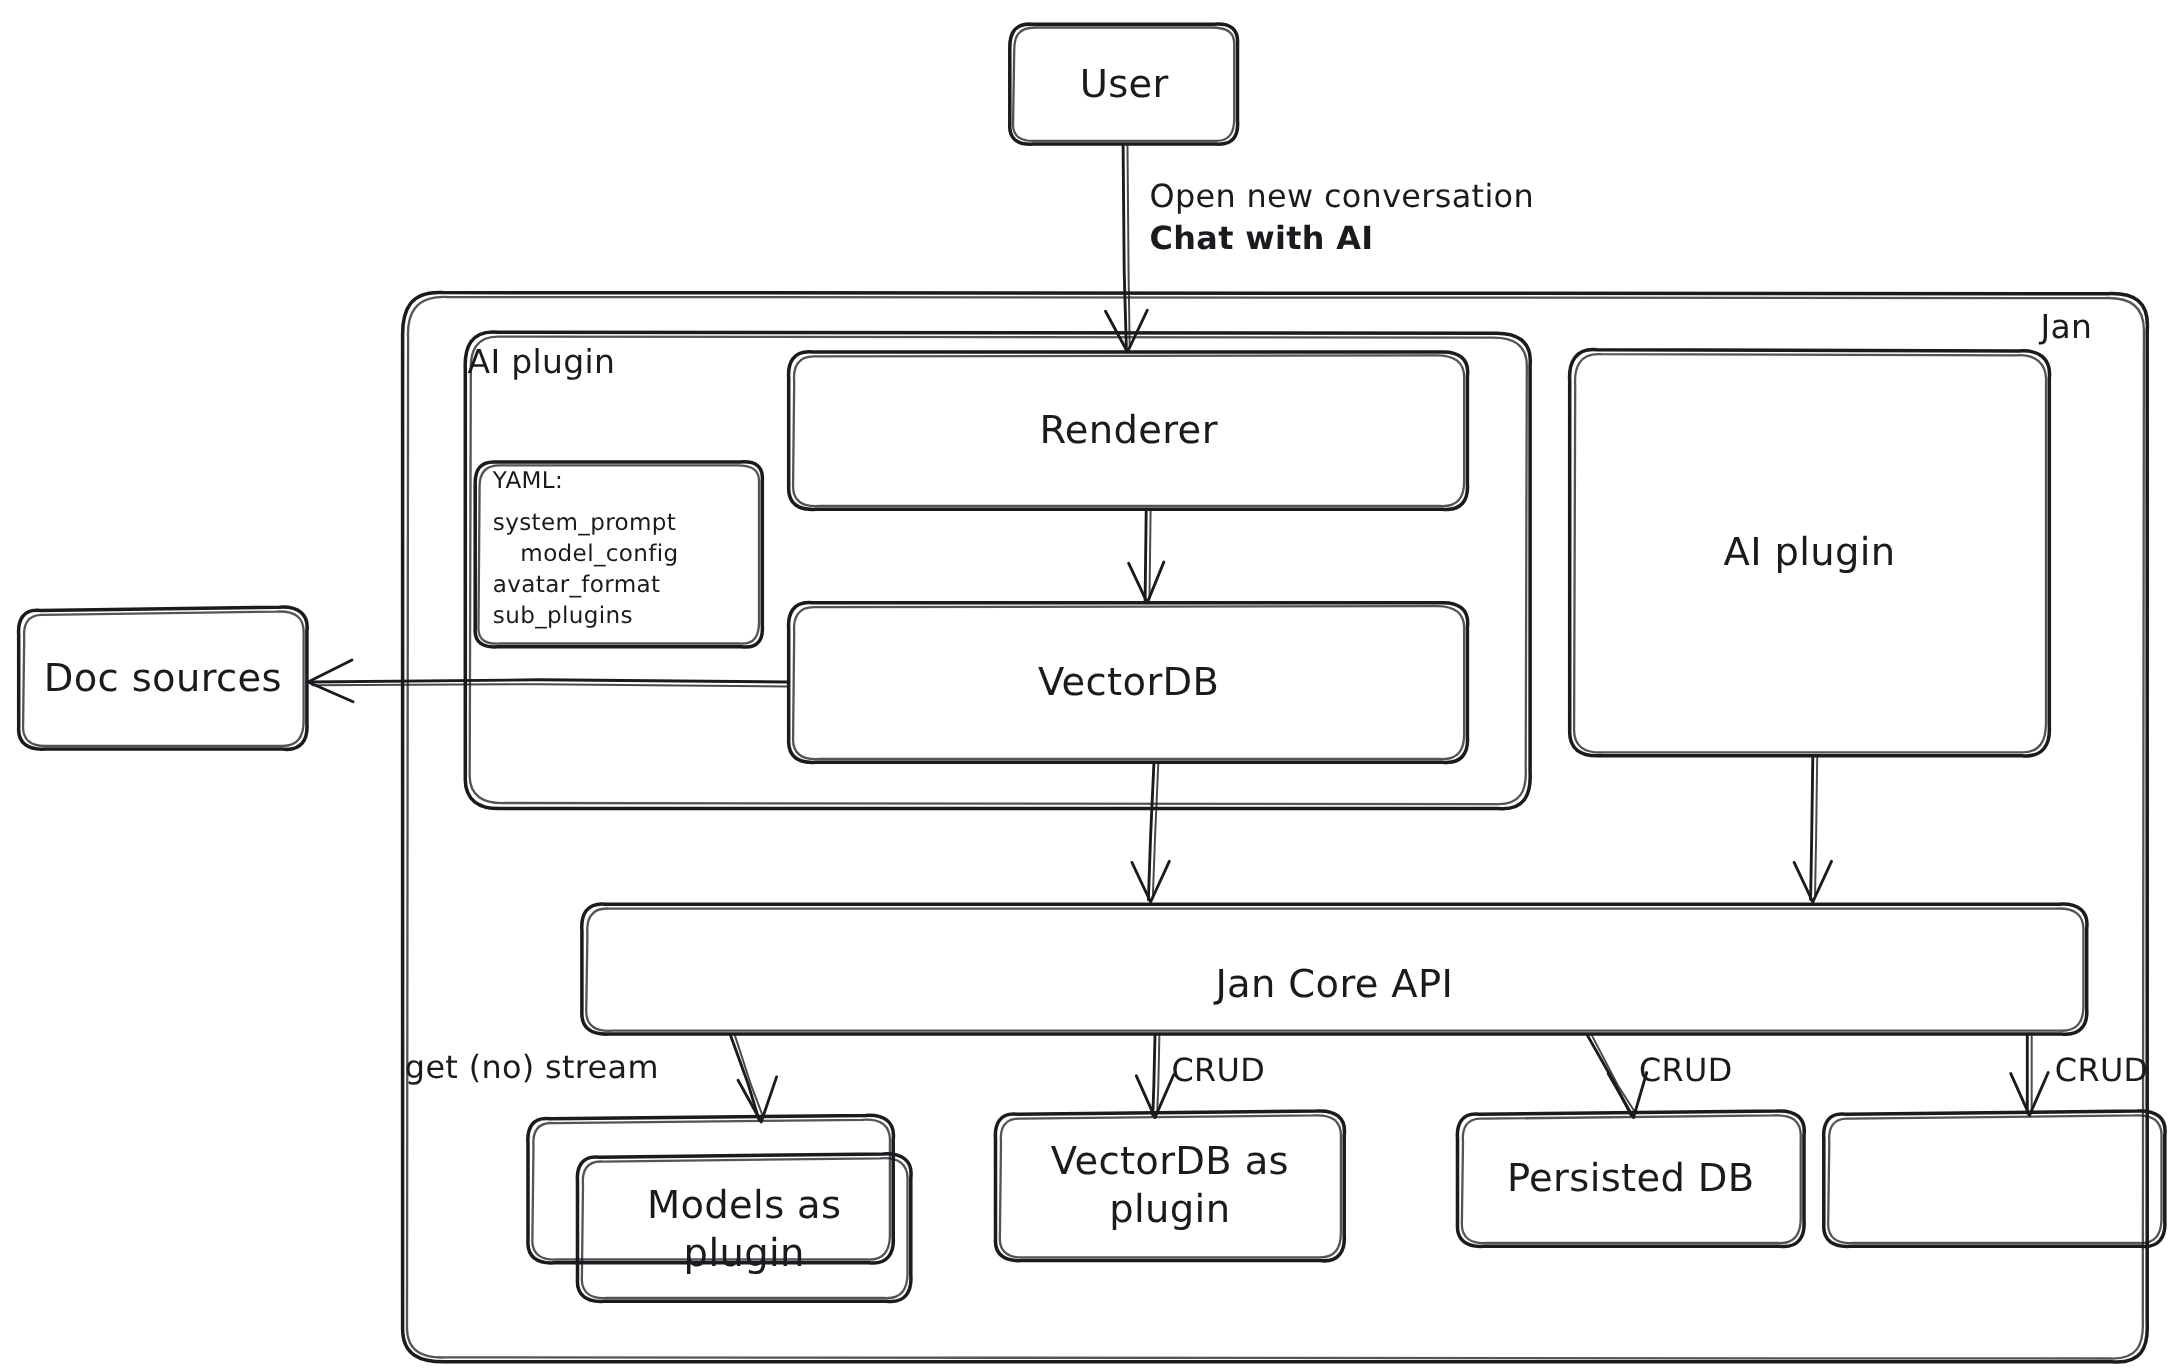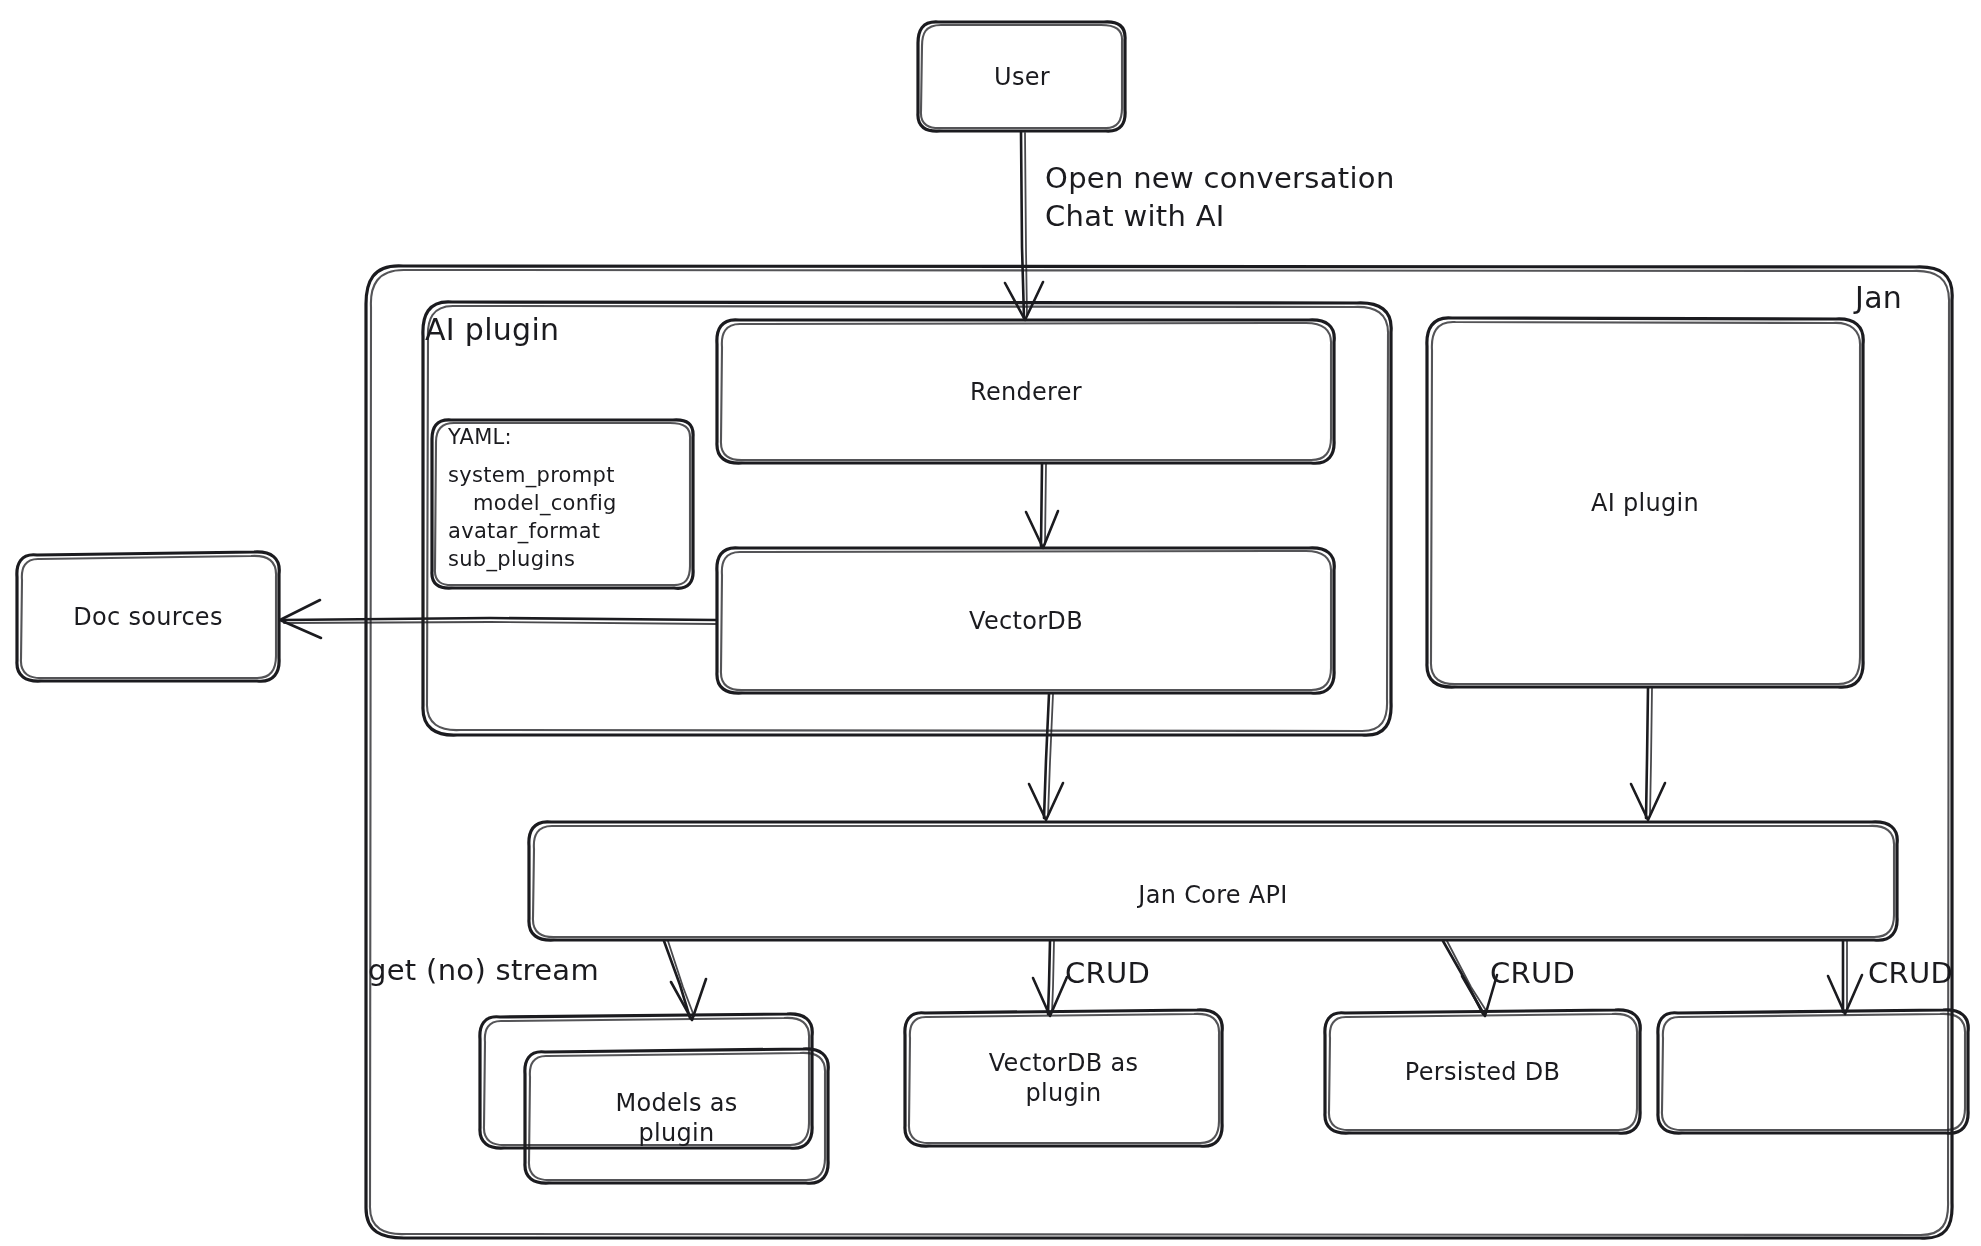--- a/index.html
+++ b/index.html
@@ -38,21 +38,21 @@
   .arrowhead { stroke-width: 2.6; fill: none; }
 
   .label {
     position: absolute;
     color: #1b1b1f;
     font-family: "DejaVu Sans", sans-serif;
     white-space: pre;
     letter-spacing: 0.3px;
   }
   .node-label {
-    font-size: 24px;
+    font-size: 35px;
     text-align: center;
     line-height: 1.26;
     width: 100%;
     left: 0;
   }
   .container-label {
     font-size: 30px;
   }
   .edge-label {
     font-size: 29px;
@@ -472,21 +472,21 @@
 plugin</div>
   </div>
 
   <div class="node-box" style="left:1325px; top:1011px; width:315px; height:122px;">
     <div class="label node-label" style="position:static;">Persisted DB</div>
   </div>
 
 
   <div style="position:absolute; left:1045px; top:160px;">
     <div class="label edge-label" style="position:static;">Open new conversation</div>
-    <div class="label edge-label" style="position:static;">Chat with AI</div>
+    <div class="label edge-label" style="position:static;font-weight:bold;">Chat with AI</div>
   </div>
 
   <div class="label edge-label" style="left:368px; top:952px;">get (no) stream</div>
 
   <div class="label edge-label" style="left:1065px; top:955px;">CRUD</div>
 
   <div class="label edge-label" style="left:1490px; top:955px;">CRUD</div>
 
   <div class="label edge-label" style="left:1868px; top:955px;">CRUD</div>
 

